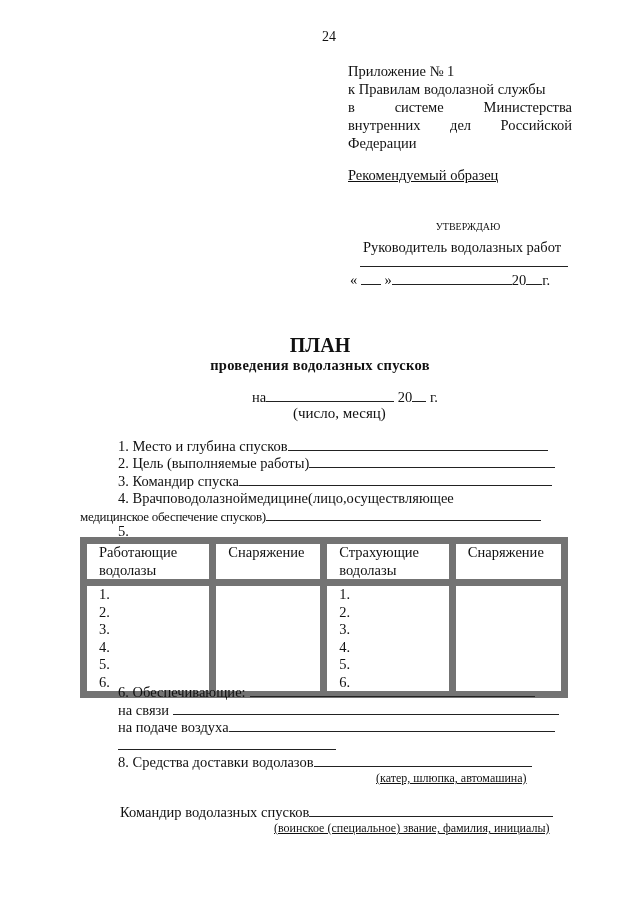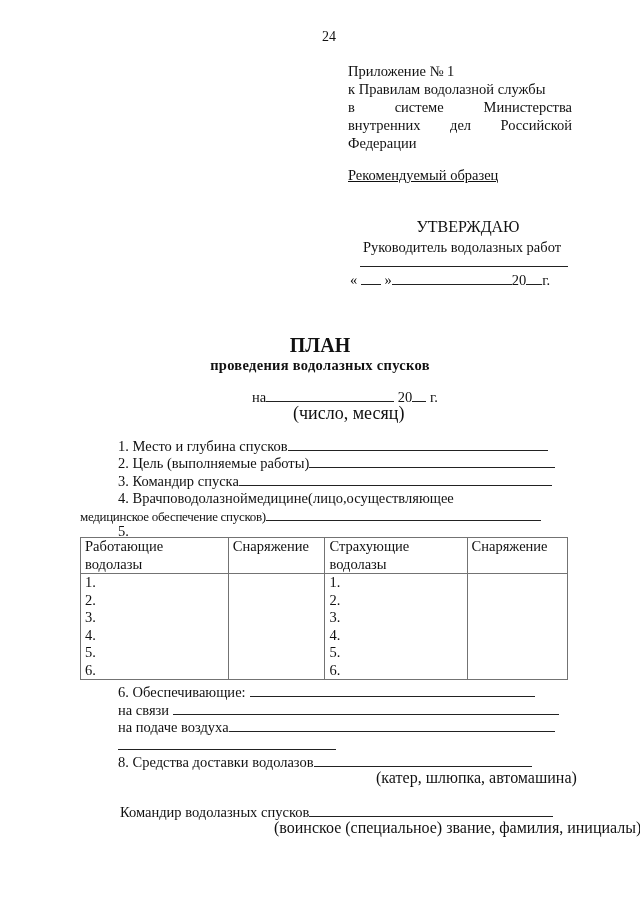--- a/index.html
+++ b/index.html
@@ -8,46 +8,46 @@
       font-family: "Liberation Serif", "DejaVu Serif", serif;
       color: #111111; font-size: 14.5px;
     }
     .abs { position: absolute; white-space: nowrap; line-height: 18px; }
     .page-num { left: 322px; top: 28px; font-size: 14px; }
     .appendix { left: 348px; top: 62px; width: 224px; }
     .appendix .ln { display: block; line-height: 18px; white-space: nowrap; }
     .appendix .just { display: flex; justify-content: space-between; }
     .sample { left: 348px; top: 166px; text-decoration: underline; }
     .approve { left: 350px; top: 218px; width: 224px; text-align: center; }
-    .approve .t1 { font-size: 16px; display: block; margin-left: 12px; }
+    .approve .t1 { font-size: 10px; display: block; margin-left: 12px; }
     .approve .t2 { display: block; margin-top: 2px; }
     .sig-line { position: absolute; left: 360px; top: 266px; width: 208px; border-top: 1px solid #222; }
     .date-line { left: 350px; top: 270px; }
     .u { display: inline-block; border-bottom: 1px solid #222; height: 14px; vertical-align: baseline; }
     .title1 { left: 0; width: 640px; top: 336px; text-align: center; font-weight: bold; font-size: 20px; }
     .title2 { left: 0; width: 640px; top: 356px; text-align: center; font-weight: bold; font-size: 14.5px; letter-spacing: 0.3px; }
     .na-line { left: 252px; top: 387px; }
-    .na-caption { left: 293px; top: 404px; font-size: 18px; }
+    .na-caption { left: 293px; top: 404px; font-size: 15px; }
     .item { left: 118px; }
     .fill { display: inline-block; border-bottom: 1px solid #222; height: 14px; }
     .item4 { left: 118px; top: 489px; width: 450px; display: flex; justify-content: flex-start; }
     .item4b { left: 80px; top: 506px; font-size: 13px; letter-spacing: -0.3px; }
     .item5 { left: 118px; top: 522px; }
     table.divers {
       position: absolute; left: 80px; top: 537px; width: 488px;
       border-collapse: collapse; font-size: 14.5px;
     }
     table.divers td {
-      border: 1px solid #737373; vertical-align: top; padding: 0 4px; line-height: 17.5px;
+      border: 7px solid #737373; vertical-align: top; padding: 0 12px; line-height: 17.5px;
     }
     table.divers tr.head td { height: 34px; }
     .c1 { width: 141px; } .c2 { width: 88px; } .c3 { width: 135px; margin-top: 12px; } .c4 { width: 92px; }
     .cellnums span { display: block; }
     .sub { left: 118px; }
-    .cap { font-size: 16px; }
+    .cap { font-size: 12px; text-decoration: underline; }
   </style>
 </head>
 <body>
 
 <div class="abs page-num">24</div>
 
 <div class="abs appendix">
   <span class="ln">Приложение № 1</span>
   <span class="ln">к Правилам водолазной службы</span>
   <span class="ln just">

